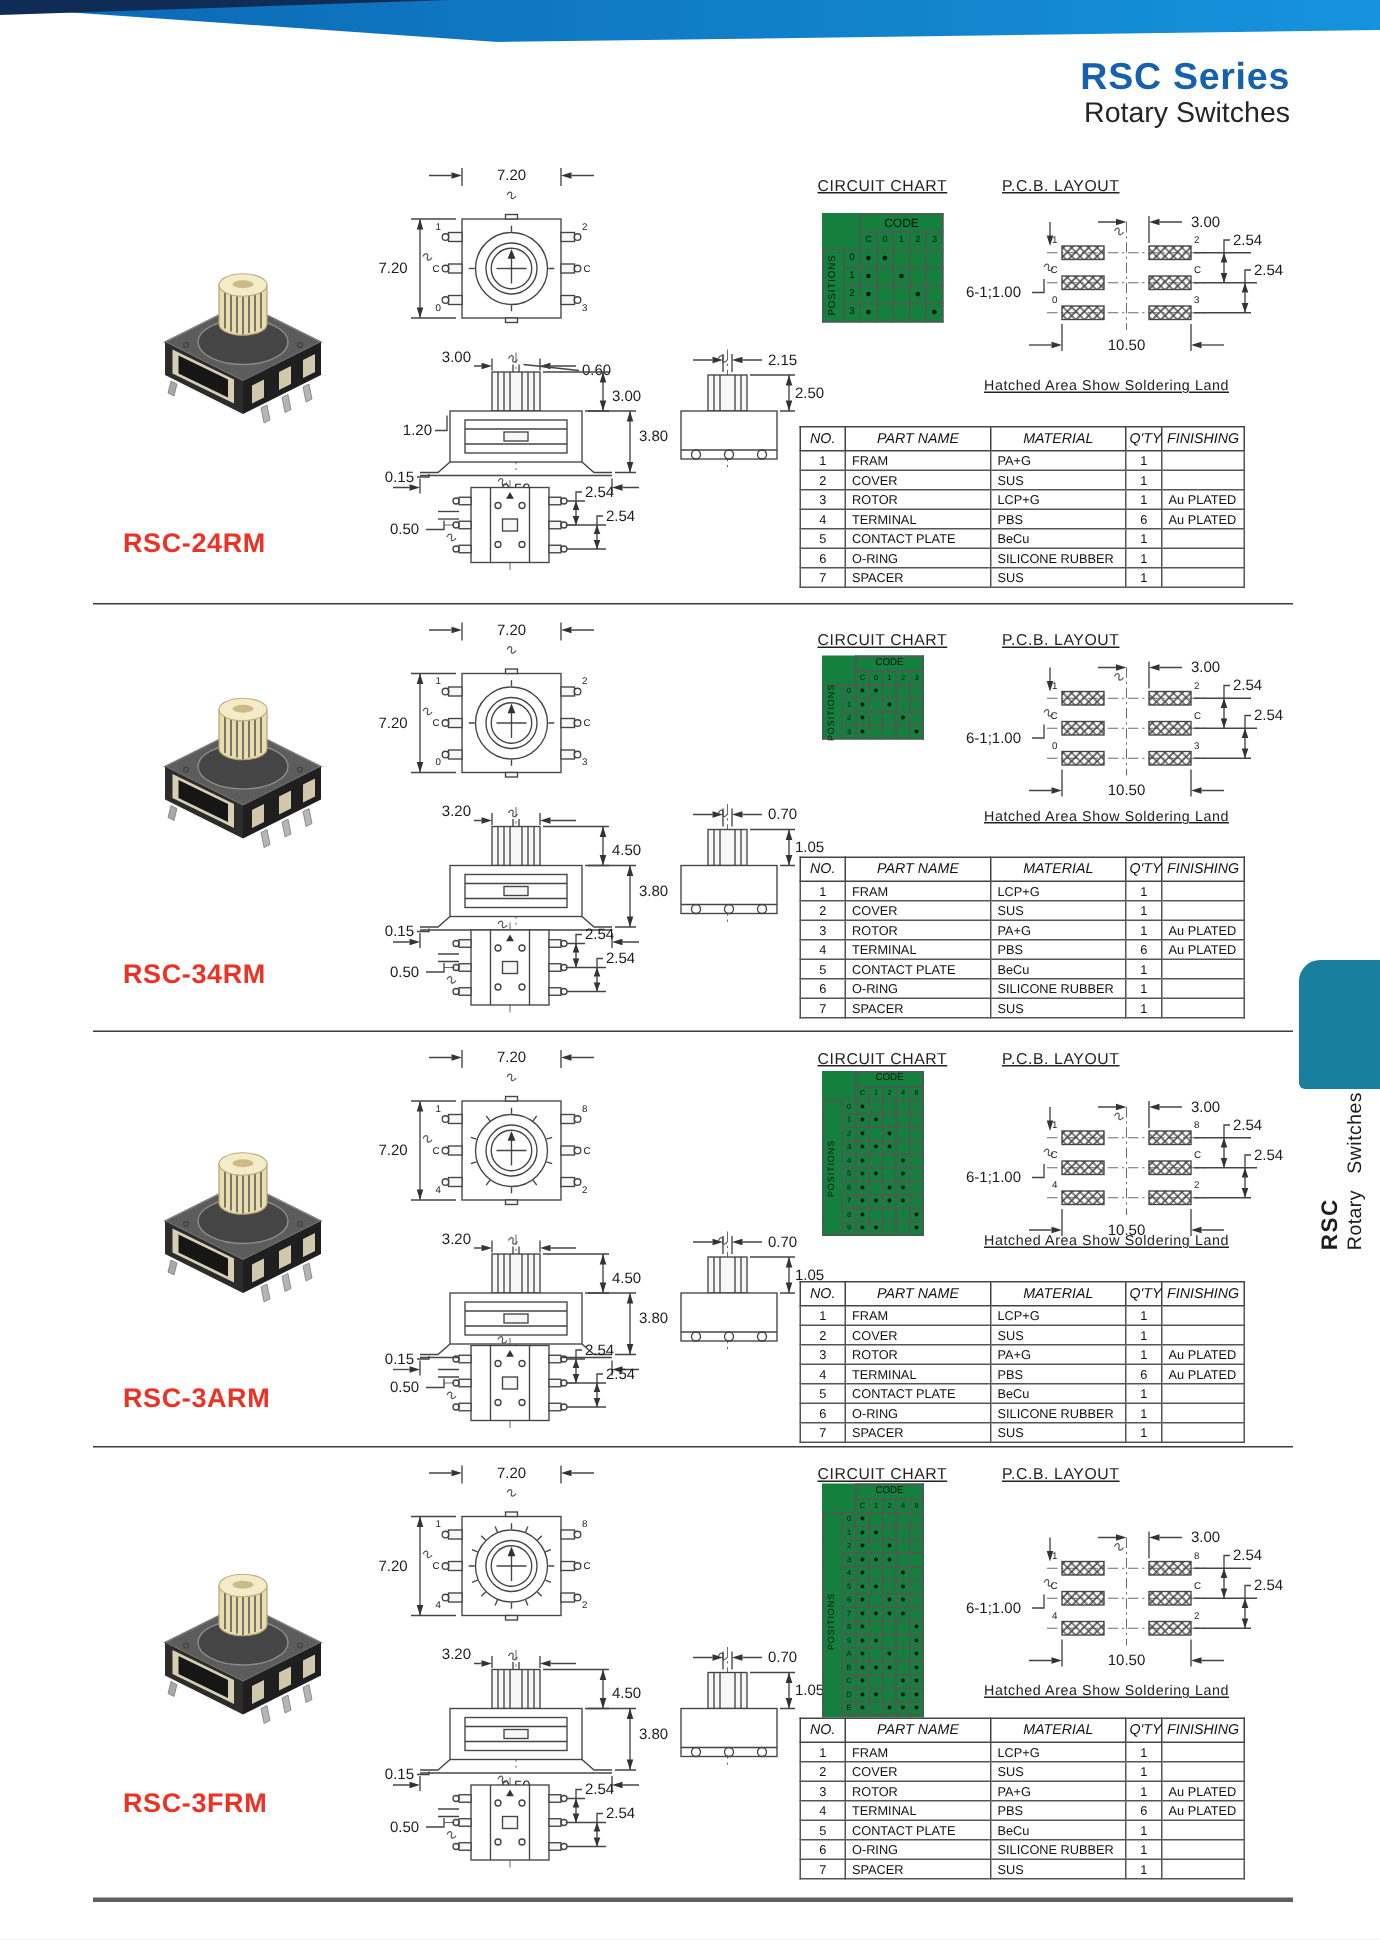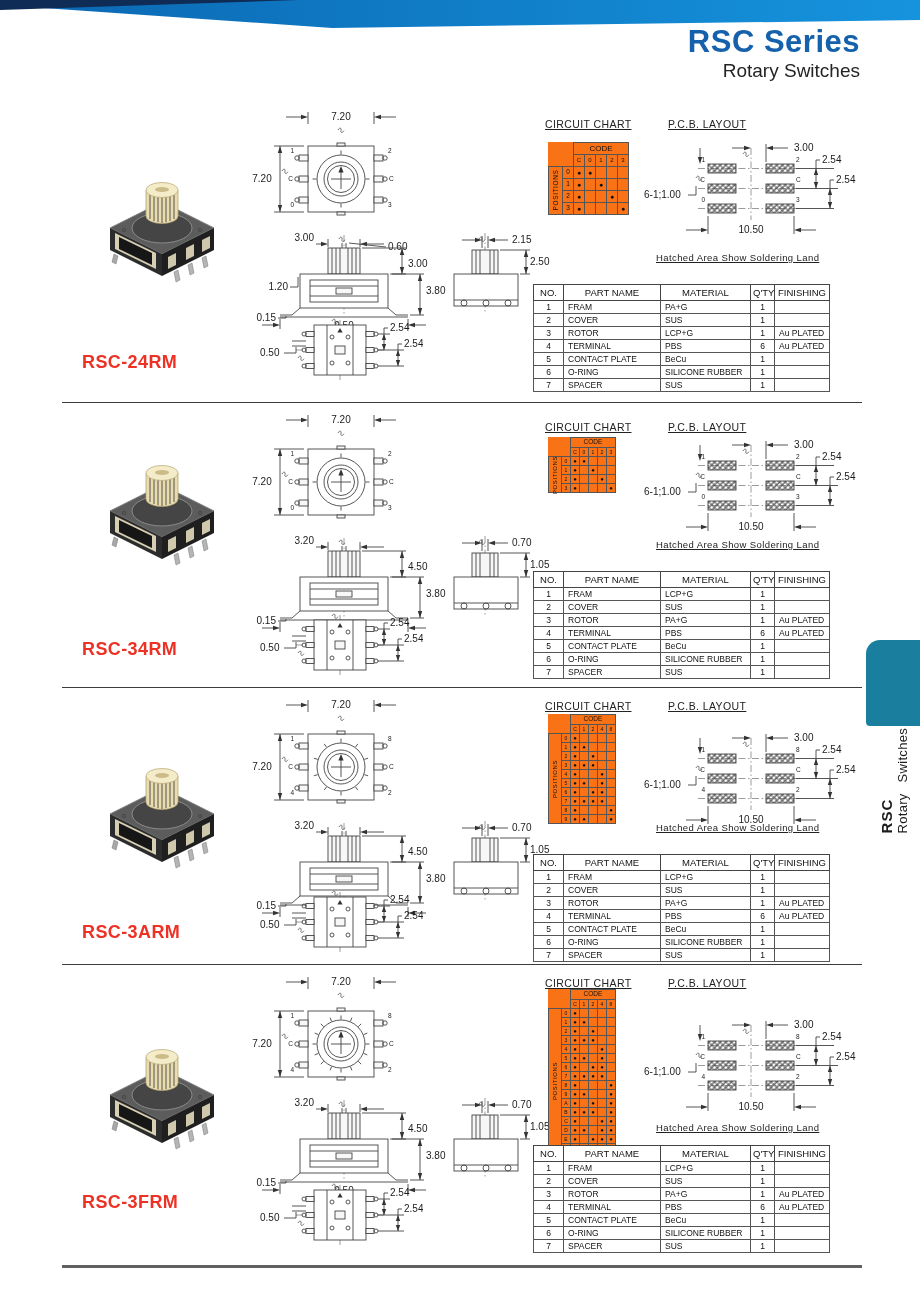--- a/index.html
+++ b/index.html
@@ -1,21 +1,21 @@
 <!DOCTYPE html>
 <html><head>
 <meta charset="utf-8">
 <style>
   html,body{margin:0;padding:0;background:#e9e9e9;}
   #page{position:relative;width:920px;height:1293px;background:#fff;overflow:hidden;
         font-family:"Liberation Sans",sans-serif;color:#222;margin:0 auto;}
   
   #ribbon{position:absolute;left:0;top:0;width:920px;height:34px;}
   #title-block{position:absolute;right:60px;top:26px;text-align:right;}
-  #title-block .t1{font-size:31px;font-weight:bold;color:#1561ab;letter-spacing:.5px;line-height:1.05;}
+  #title-block .t1{font-size:25px;font-weight:bold;color:#1561ab;letter-spacing:.5px;line-height:1.05;margin-top:12px;}
   #title-block .t2{font-size:19px;color:#242424;margin-top:1px;}
   
   #side-tab{position:absolute;right:0;top:640px;width:54px;height:86px;background:#1a7f9e;border-radius:14px 0 0 4px;}
   #side-text{position:absolute;right:10px;top:728px;writing-mode:vertical-rl;transform:rotate(180deg);color:#1c1c1c;}
   #side-text .st-bold{font-size:15px;font-weight:bold;letter-spacing:1px;}
   #side-text .st-sub{font-size:13px;word-spacing:7px;letter-spacing:.3px;}
   
   .sec{position:absolute;left:0;width:920px;}
   .sec::after{content:"";position:absolute;left:62px;right:58px;bottom:0;border-bottom:1.6px solid #3c3c3c;}
   .s1{top:100px;height:303px}.s2{top:403px;height:285px}.s3{top:688px;height:277px}.s4{top:965px;height:303px}
@@ -35,40 +35,40 @@
   .pcb-title{left:668px;top:18px}
   .s3 .cc-title,.s4 .cc-title,.s3 .pcb-title,.s4 .pcb-title{top:12px}
   .hatch-note{font-size:9.5px}
   .s1 .hatch-note{left:656px;top:152px}.s2 .hatch-note{left:656px;top:136px}
   .s3 .hatch-note{left:656px;top:134px}.s4 .hatch-note{left:656px;top:157px}
   .chart{position:absolute;left:548px;}
   .s1 .chart{top:42px}.s2 .chart{top:34px}.s3 .chart{top:26px}.s4 .chart{top:24px}
   .pcb{position:absolute;left:638px;width:225px;height:112px;}
   .s1 .pcb{top:34px}.s2 .pcb{top:28px}.s3 .pcb{top:36px}.s4 .pcb{top:46px}
   
-  .cgrid{border-collapse:collapse;background:#f97316;}
+  .cgrid{border-collapse:collapse;background:#15803d;}
   .cgrid td{border:1px solid #555;text-align:center;padding:0;color:#111;
             width:10px;height:11px;font-size:6.5px;line-height:1;}
   .cgrid td.blank{border:none;background:transparent;}
   .cgrid .codehead{font-size:8px;height:11px;}
   .cgrid .codecol{height:10px;font-size:6px;}
   .cgrid .dot{font-size:7px;}
   .cgrid .poslabel{width:13px;position:relative;}
   .cgrid .poslabel span{position:absolute;left:50%;top:50%;transform:translate(-50%,-50%) rotate(-90deg);
             font-size:6.5px;letter-spacing:.6px;white-space:nowrap;}
   .v2 .cgrid td{width:8px;height:8px;font-size:5px;}
   .v2 .cgrid .codehead{font-size:6.5px;height:9px;}
   .v2 .cgrid .codecol{height:8px;font-size:5px;}
   .v2 .cgrid .dot{font-size:6px;}
   .v2 .cgrid .poslabel{width:12px;}
   .v2 .cgrid .poslabel span{font-size:6px;}
   
   .parts{position:absolute;left:533px;border-collapse:collapse;table-layout:fixed;width:290px;background:#fff;}
   .s1 .parts{top:184px}.s2 .parts{top:168px}.s3 .parts{top:166px}.s4 .parts{top:180px}
-  .parts th{border:1.2px solid #444;font-size:9.5px;font-weight:normal;height:15px;padding:0 2px;color:#111;}
+  .parts th{border:1.2px solid #444;font-size:9.5px;font-weight:normal;height:15px;padding:0 2px;color:#111;font-style:italic;}
   .parts td{border:1px solid #555;font-size:8.5px;height:12px;padding:0 0 0 4px;color:#111;white-space:nowrap;overflow:hidden;}
   .parts td.ctr{text-align:center;padding:0;}
   
   .drw line,.drw circle,.drw polyline,.drw path.ln{stroke:#444;fill:none;stroke-width:.9;}
   .drw rect{stroke:#444;fill:none;stroke-width:.9;}
   .drw rect.w{fill:#fff;}
   .drw rect.lt{fill:#f7f7f7;}
   .drw polygon.ah{fill:#333;stroke:none;}
   .drw text{fill:#1b1b1b;font-size:10px;font-family:"Liberation Sans",sans-serif;}
   .drw .tlab{font-size:6.5px;}

